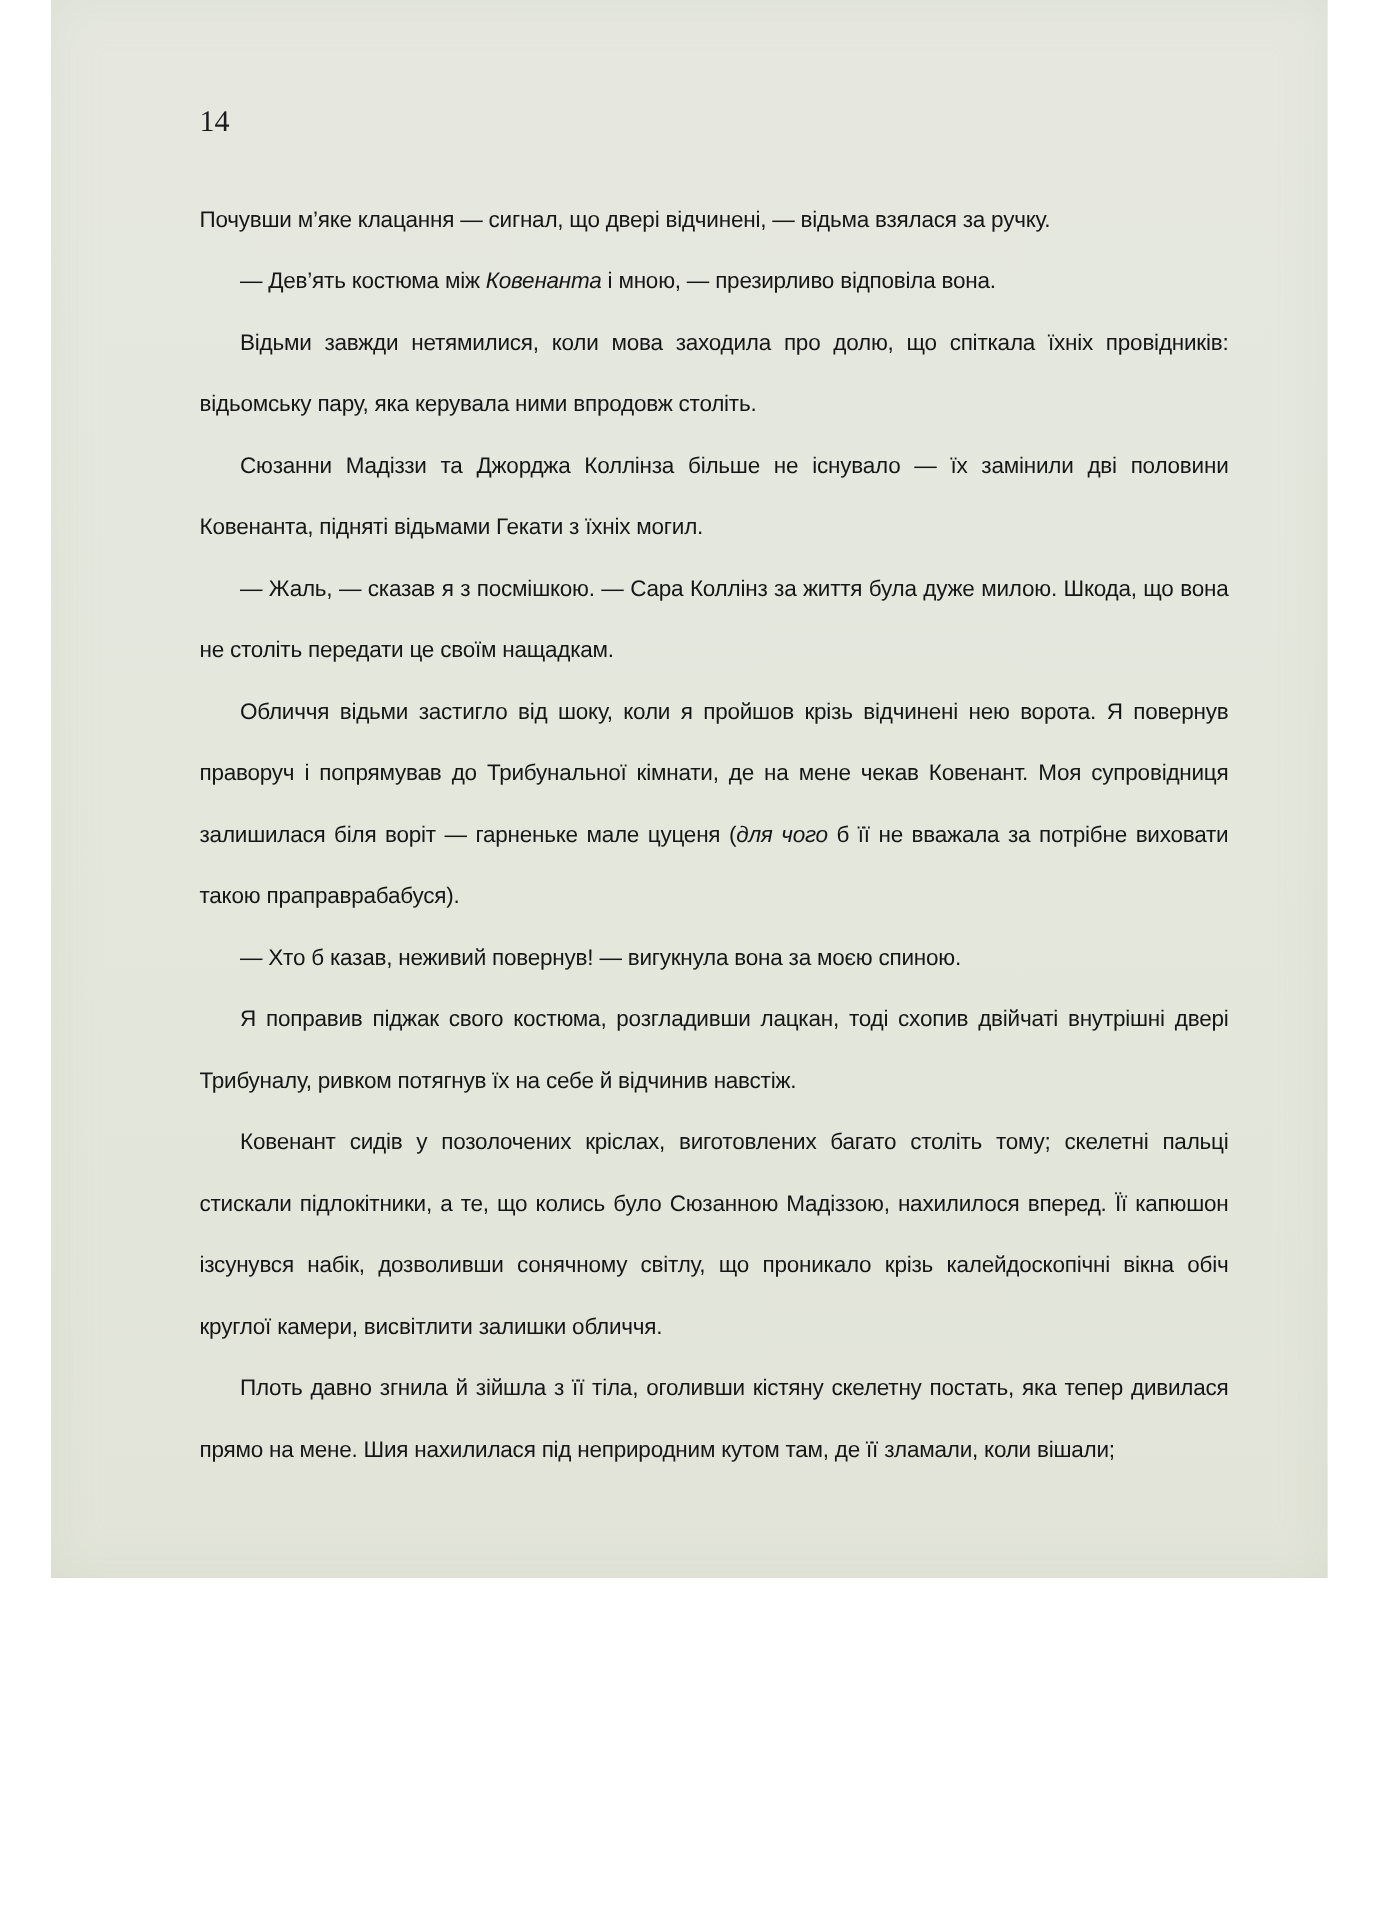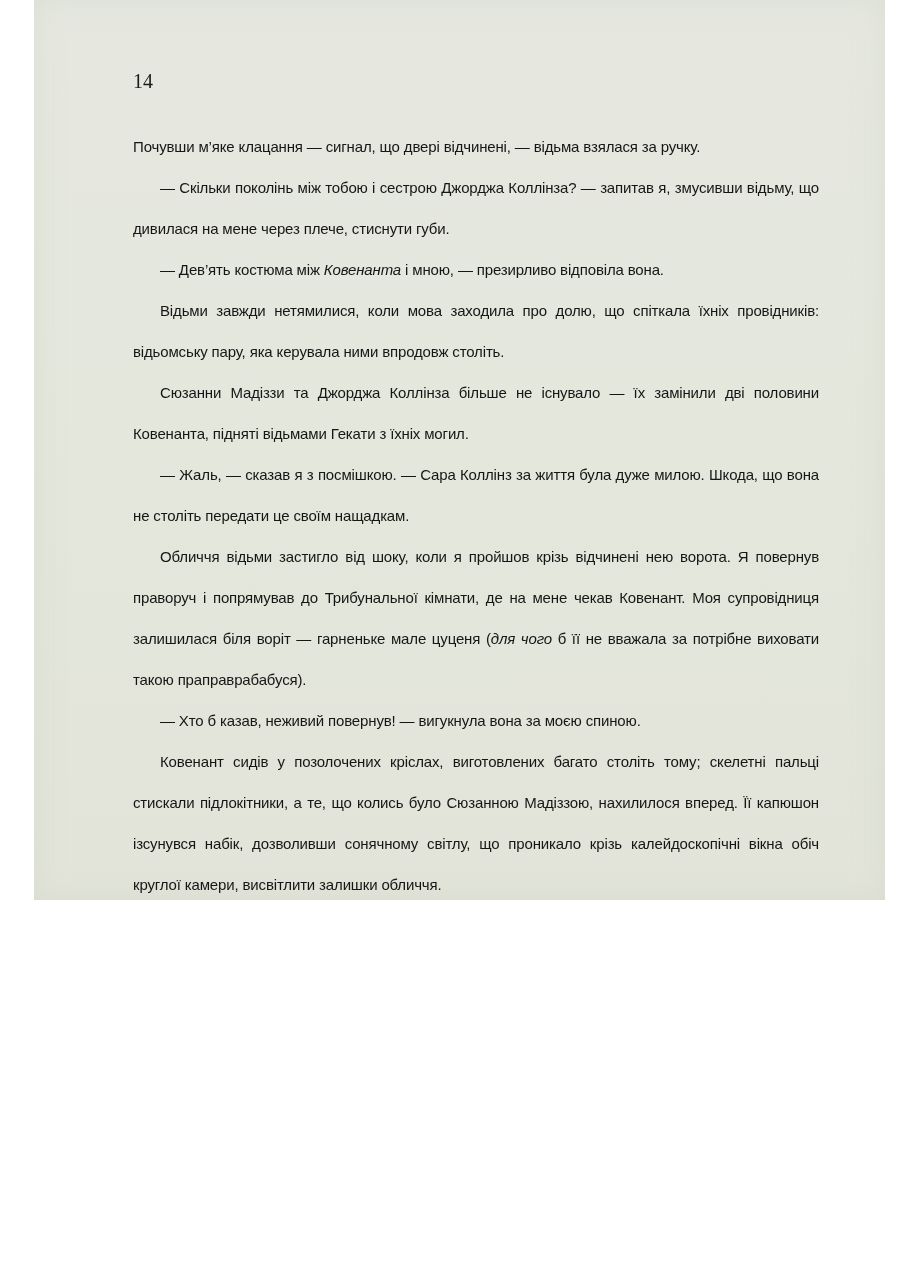--- a/index.html
+++ b/index.html
@@ -8,21 +8,21 @@
       background: #ffffff;
       width: 920px;
       height: 1280px;
       overflow: hidden;
     }
     .page {
       position: absolute;
       left: 34px;
       top: 0;
       width: 851px;
-      height: 900px;
+      height: 1052px;
       background: linear-gradient(180deg, #e6e8e0 0%, #e4e7dc 50%, #e2e4d9 100%);
       box-shadow: inset 0 0 30px rgba(200, 205, 190, 0.35);
     }
     .page-number {
       position: absolute;
       left: 99px;
       top: 70px;
       font-family: "Liberation Serif", serif;
       font-size: 20px;
       color: #1b1b1b;
@@ -51,22 +51,23 @@
       font-style: italic;
     }
   </style>
 </head>
 <body>
 
 <div class="page">
   <div class="page-number">14</div>
   <div class="text-block" id="text-block">
       <p class="para no-indent"><span>Почувши м’яке клацання — сигнал, що двері відчинені, — відьма взялася за ручку.</span></p>
-      <p class="para"><span>— Скільки поколінь між тобою і сестрою Джорджа Коллін­за? — запитав я, змусивши відьму, що дивилася на мене через плече, стиснути губи.</span></p>
       <p class="para"><span>— Дев’ять костюма між </span><em>Ковенанта</em><span> і мною, — презирливо відповіла вона.</span></p>
       <p class="para"><span>Відьми завжди нетямилися, коли мова заходила про долю, що спіткала їхніх провідників: відьомську пару, яка керувала ними впродовж століть.</span></p>
       <p class="para"><span>Сюзанни Мадіззи та Джорджа Коллінза більше не існува­ло — їх замінили дві половини Ковенанта, підняті відьмами Гекати з їхніх могил.</span></p>
       <p class="para"><span>— Жаль, — сказав я з посмішкою. — Сара Коллінз за жит­тя була дуже милою. Шкода, що вона не століть передати це своїм нащадкам.</span></p>
       <p class="para"><span>Обличчя відьми застигло від шоку, коли я пройшов крізь від­чинені нею ворота. Я повернув праворуч і попрямував до Три­бунальної кімнати, де на мене чекав Ковенант. Моя супровідниця залишилася біля воріт — гарненьке мале цуценя (</span><em>для чого</em><span> б її не вважала за потрібне виховати такою праправрабабуся).</span></p>
       <p class="para"><span>— Хто б казав, неживий повернув! — вигукнула вона за мо­єю спиною.</span></p>
+      <p class="para"><span>Я поправив піджак свого костюма, розгладивши лацкан, тоді схопив двійчаті внутрішні двері Трибуналу, ривком по­тягнув їх на себе й відчинив навстіж.</span></p>
       <p class="para"><span>Ковенант сидів у позолочених кріслах, виготовлених бага­то століть тому; скелетні пальці стискали підлокітники, а те, що колись було Сюзанною Мадіззою, нахилилося вперед. Її капюшон ізсунувся набік, дозволивши сонячному світлу, що проникало крізь калейдоскопічні вікна обіч круглої камери, висвітлити залишки обличчя.</span></p>
+      <p class="para"><span>Плоть давно згнила й зійшла з її тіла, оголивши кістяну ске­летну постать, яка тепер дивилася прямо на мене. Шия нахи­лилася під неприродним кутом там, де її зламали, коли вішали;</span></p>
     </div>
 </div>
 
 </body></html>

